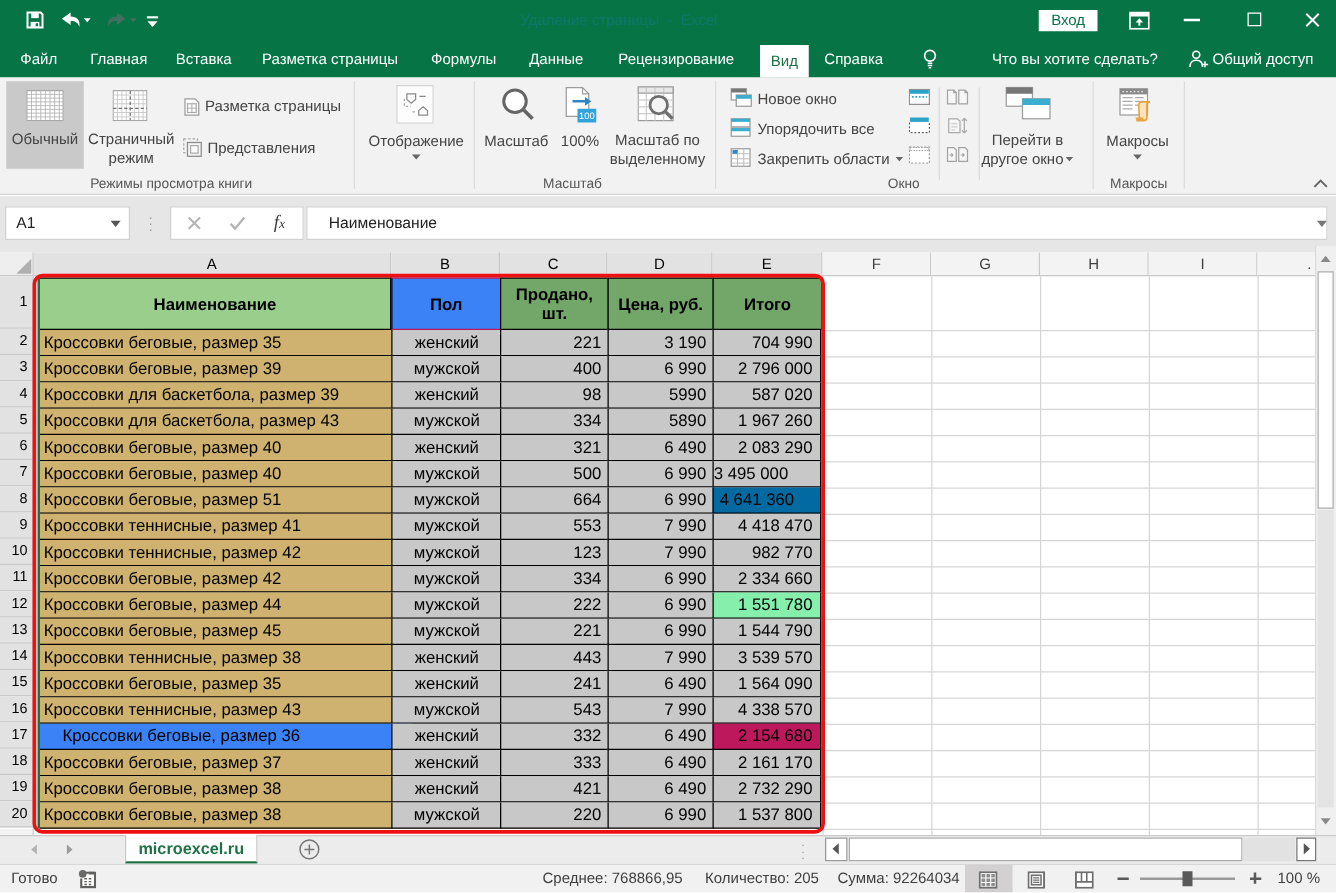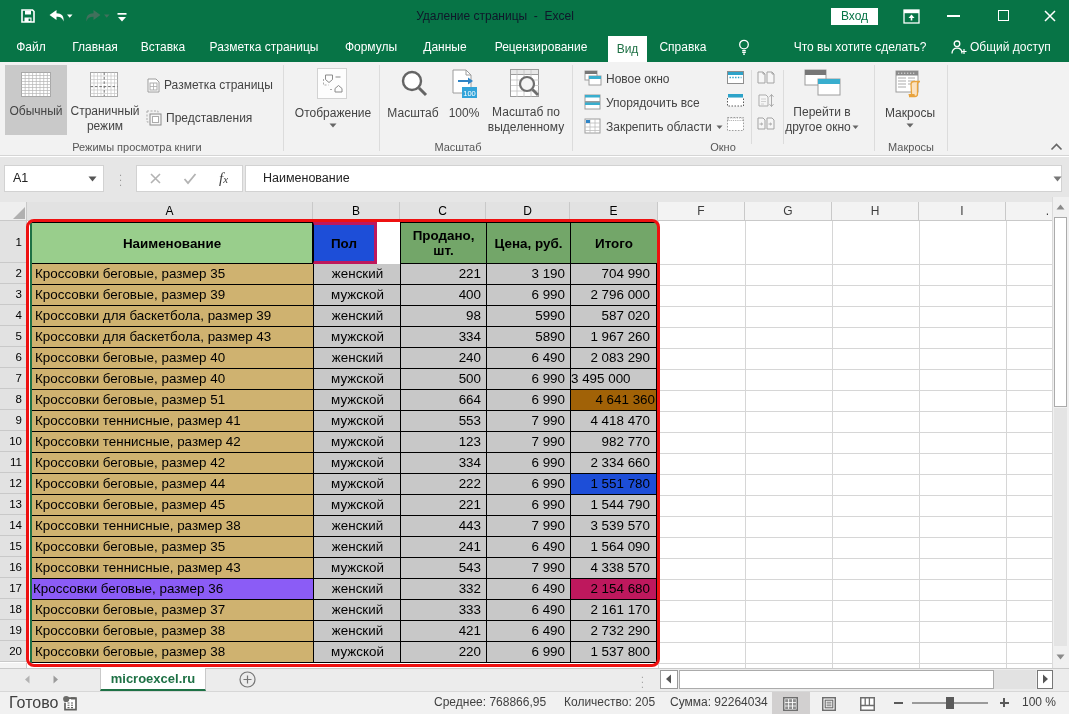--- a/index.html
+++ b/index.html
@@ -35,21 +35,21 @@
 <path d="M20 5.5 h5.5 l-2.75 3.2 z" fill="#fff"></path>
 </svg>
     <svg class="ic" style="left:83px;top:9px" width="28" height="15" viewBox="0 0 28 15">
 <path d="M10.5 1 L17.5 6 L10.5 11 V7.8 C6.5 7.8 4.5 9.2 3.5 12.5 C2.7 7 5.5 4.2 10.5 4.2 Z" fill="#41705C"></path>
 <path d="M21 5.5 h5.5 l-2.75 3.2 z" fill="#41705C"></path>
 </svg>
     <svg class="ic" style="left:116px;top:11px" width="12" height="12" viewBox="0 0 12 12">
 <rect x="1.5" y="2" width="9" height="1.7" fill="#fff"></rect>
 <path d="M2 6 h8 l-4 4.5 z" fill="#fff"></path>
 </svg>
-    <div class="abs" style="left:0;top:0;width:990px;height:32px;text-align:center;line-height:32px;color:#0f172a;font-size:12px">Удаление страницы &nbsp;-&nbsp; Excel</div>
+    <div class="abs" style="left:0;top:0;width:990px;height:32px;text-align:center;line-height:32px;color:#0f766e;font-size:12px">Удаление страницы &nbsp;-&nbsp; Excel</div>
     <div class="abs" style="left:831px;top:8px;width:47px;height:17px;background:#fff;color:#077446;font-size:12px;text-align:center;line-height:17px">Вход</div>
     <svg class="ic" style="left:903px;top:9px" width="17" height="15" viewBox="0 0 17 15">
 <rect x="1" y="1" width="15" height="13" fill="none" stroke="#fff" stroke-width="1.3"></rect>
 <rect x="1" y="1" width="15" height="3.2" fill="#fff"></rect>
 <path d="M8.5 5.5 l3 3.5 h-6 z" fill="#fff"></path>
 <rect x="7.7" y="7.5" width="1.6" height="4" fill="#fff"></rect>
 </svg>
     <div class="abs" style="left:947px;top:15px;width:13px;height:1.6px;background:#fff"></div>
     <div class="abs" style="left:998px;top:10px;width:11px;height:11px;border:1.4px solid #fff"></div>
     <svg class="ic" style="left:1043px;top:9px" width="14" height="14" viewBox="0 0 14 14">
@@ -302,21 +302,21 @@
     <div class="rowh" style="top:515px;height:21px;line-height:21px">14</div>
     <div class="rowh" style="top:536px;height:21px;line-height:21px">15</div>
     <div class="rowh" style="top:557px;height:21px;line-height:21px">16</div>
     <div class="rowh" style="top:578px;height:21px;line-height:21px">17</div>
     <div class="rowh" style="top:599px;height:21px;line-height:21px">18</div>
     <div class="rowh" style="top:620px;height:21px;line-height:21px">19</div>
     <div class="rowh" style="top:641px;height:21px;line-height:21px">20</div>
     <div class="abs" style="left:0;top:663px;width:27px;height:5px;background:#F3F3F3;border-right:1px solid #C9C9C9"></div>
     <div class="abs" style="left:30px;top:222px;width:627px;height:441px;border-left:2px solid #1E7145"></div>
     <div class="abs" style="left:32px;top:222px;width:281px;height:42px;background:#99CE8C;border:1px solid #000;border-left:none;display:flex;align-items:center;justify-content:center;text-align:center;font-size:13.4px;font-weight:bold;color:#000;line-height:15px">Наименование</div>
-    <div class="abs" style="left:313px;top:222px;width:64px;height:42px;background:#1d4ed8;border:3px solid #be185d;border-left:1px solid #000;display:flex;align-items:center;justify-content:center;text-align:center;font-size:13.4px;font-weight:bold;color:#000;line-height:15px">Пол</div>
+    <div class="abs" style="left:313px;top:222px;width:88px;height:42px;background:#3b82f6;border:1px solid #be185d;border-left:1px solid #000;display:flex;align-items:center;justify-content:center;text-align:center;font-size:13.4px;font-weight:bold;color:#000;line-height:15px">Пол</div>
     <div class="abs" style="left:400px;top:222px;width:87px;height:42px;background:#73A669;border:1px solid #000;border-left:1px solid #000;display:flex;align-items:center;justify-content:center;text-align:center;font-size:13.4px;font-weight:bold;color:#000;line-height:15px">Продано,<br>шт.</div>
     <div class="abs" style="left:486px;top:222px;width:85px;height:42px;background:#73A669;border:1px solid #000;border-left:1px solid #000;display:flex;align-items:center;justify-content:center;text-align:center;font-size:13.4px;font-weight:bold;color:#000;line-height:15px">Цена, руб.</div>
     <div class="abs" style="left:570px;top:222px;width:88px;height:42px;background:#73A669;border:1px solid #000;border-left:1px solid #000;display:flex;align-items:center;justify-content:center;text-align:center;font-size:13.4px;font-weight:bold;color:#000;line-height:15px">Итого</div>
     <div class="cell" style="left:32px;top:264px;width:281px;height:21px;background:#CFB270;border-bottom:1px solid #000;line-height:20px;padding-left:3px">Кроссовки беговые, размер 35</div>
     <div class="cell" style="left:313px;top:264px;width:88px;height:21px;background:#C8C8C8;border-bottom:1px solid #000;border-left:1px solid #000;line-height:20px;text-align:center">женский</div>
     <div class="cell" style="left:400px;top:264px;width:87px;height:21px;background:#C8C8C8;border-bottom:1px solid #000;border-left:1px solid #000;line-height:20px;text-align:right;padding-right:6px">221</div>
     <div class="cell" style="left:486px;top:264px;width:85px;height:21px;background:#C8C8C8;border-bottom:1px solid #000;border-left:1px solid #000;line-height:20px;text-align:right;padding-right:6px">3 190</div>
     <div class="cell" style="left:570px;top:264px;width:87px;height:21px;background:#C8C8C8;border-bottom:1px solid #000;border-left:1px solid #000;border-right:1px solid #000;line-height:20px;text-align:right;padding-right:6px">704 990</div>
     <div class="cell" style="left:32px;top:285px;width:281px;height:21px;background:#CFB270;border-bottom:1px solid #000;line-height:20px;padding-left:3px">Кроссовки беговые, размер 39</div>
     <div class="cell" style="left:313px;top:285px;width:88px;height:21px;background:#C8C8C8;border-bottom:1px solid #000;border-left:1px solid #000;line-height:20px;text-align:center">мужской</div>
@@ -328,74 +328,74 @@
     <div class="cell" style="left:400px;top:306px;width:87px;height:21px;background:#C8C8C8;border-bottom:1px solid #000;border-left:1px solid #000;line-height:20px;text-align:right;padding-right:6px">98</div>
     <div class="cell" style="left:486px;top:306px;width:85px;height:21px;background:#C8C8C8;border-bottom:1px solid #000;border-left:1px solid #000;line-height:20px;text-align:right;padding-right:6px">5990</div>
     <div class="cell" style="left:570px;top:306px;width:87px;height:21px;background:#C8C8C8;border-bottom:1px solid #000;border-left:1px solid #000;border-right:1px solid #000;line-height:20px;text-align:right;padding-right:6px">587 020</div>
     <div class="cell" style="left:32px;top:327px;width:281px;height:21px;background:#CFB270;border-bottom:1px solid #000;line-height:20px;padding-left:3px">Кроссовки для баскетбола, размер 43</div>
     <div class="cell" style="left:313px;top:327px;width:88px;height:21px;background:#C8C8C8;border-bottom:1px solid #000;border-left:1px solid #000;line-height:20px;text-align:center">мужской</div>
     <div class="cell" style="left:400px;top:327px;width:87px;height:21px;background:#C8C8C8;border-bottom:1px solid #000;border-left:1px solid #000;line-height:20px;text-align:right;padding-right:6px">334</div>
     <div class="cell" style="left:486px;top:327px;width:85px;height:21px;background:#C8C8C8;border-bottom:1px solid #000;border-left:1px solid #000;line-height:20px;text-align:right;padding-right:6px">5890</div>
     <div class="cell" style="left:570px;top:327px;width:87px;height:21px;background:#C8C8C8;border-bottom:1px solid #000;border-left:1px solid #000;border-right:1px solid #000;line-height:20px;text-align:right;padding-right:6px">1 967 260</div>
     <div class="cell" style="left:32px;top:348px;width:281px;height:21px;background:#CFB270;border-bottom:1px solid #000;line-height:20px;padding-left:3px">Кроссовки беговые, размер 40</div>
     <div class="cell" style="left:313px;top:348px;width:88px;height:21px;background:#C8C8C8;border-bottom:1px solid #000;border-left:1px solid #000;line-height:20px;text-align:center">женский</div>
-    <div class="cell" style="left:400px;top:348px;width:87px;height:21px;background:#C8C8C8;border-bottom:1px solid #000;border-left:1px solid #000;line-height:20px;text-align:right;padding-right:6px">240</div>
+    <div class="cell" style="left:400px;top:348px;width:87px;height:21px;background:#C8C8C8;border-bottom:1px solid #000;border-left:1px solid #000;line-height:20px;text-align:right;padding-right:6px">321</div>
     <div class="cell" style="left:486px;top:348px;width:85px;height:21px;background:#C8C8C8;border-bottom:1px solid #000;border-left:1px solid #000;line-height:20px;text-align:right;padding-right:6px">6 490</div>
     <div class="cell" style="left:570px;top:348px;width:87px;height:21px;background:#C8C8C8;border-bottom:1px solid #000;border-left:1px solid #000;border-right:1px solid #000;line-height:20px;text-align:right;padding-right:6px">2 083 290</div>
     <div class="cell" style="left:32px;top:369px;width:281px;height:21px;background:#CFB270;border-bottom:1px solid #000;line-height:20px;padding-left:3px">Кроссовки беговые, размер 40</div>
     <div class="cell" style="left:313px;top:369px;width:88px;height:21px;background:#C8C8C8;border-bottom:1px solid #000;border-left:1px solid #000;line-height:20px;text-align:center">мужской</div>
     <div class="cell" style="left:400px;top:369px;width:87px;height:21px;background:#C8C8C8;border-bottom:1px solid #000;border-left:1px solid #000;line-height:20px;text-align:right;padding-right:6px">500</div>
     <div class="cell" style="left:486px;top:369px;width:85px;height:21px;background:#C8C8C8;border-bottom:1px solid #000;border-left:1px solid #000;line-height:20px;text-align:right;padding-right:6px">6 990</div>
     <div class="cell" style="left:570px;top:369px;width:87px;height:21px;background:#C8C8C8;border-bottom:1px solid #000;border-left:1px solid #000;border-right:1px solid #000;line-height:20px;padding-right:6px">3 495 000</div>
     <div class="cell" style="left:32px;top:390px;width:281px;height:21px;background:#CFB270;border-bottom:1px solid #000;line-height:20px;padding-left:3px">Кроссовки беговые, размер 51</div>
     <div class="cell" style="left:313px;top:390px;width:88px;height:21px;background:#C8C8C8;border-bottom:1px solid #000;border-left:1px solid #000;line-height:20px;text-align:center">мужской</div>
     <div class="cell" style="left:400px;top:390px;width:87px;height:21px;background:#C8C8C8;border-bottom:1px solid #000;border-left:1px solid #000;line-height:20px;text-align:right;padding-right:6px">664</div>
     <div class="cell" style="left:486px;top:390px;width:85px;height:21px;background:#C8C8C8;border-bottom:1px solid #000;border-left:1px solid #000;line-height:20px;text-align:right;padding-right:6px">6 990</div>
-    <div class="cell" style="left:570px;top:390px;width:87px;height:21px;background:#a16207;border-bottom:1px solid #000;border-left:1px solid #000;border-right:1px solid #000;line-height:20px;text-align:right;padding-right:1px">4 641 360</div>
+    <div class="cell" style="left:570px;top:390px;width:87px;height:21px;background:#0369a1;border-bottom:1px solid #000;border-left:1px solid #000;border-right:1px solid #000;line-height:20px;text-align:center;padding-right:16px">4 641 360</div>
     <div class="cell" style="left:32px;top:411px;width:281px;height:21px;background:#CFB270;border-bottom:1px solid #000;line-height:20px;padding-left:3px">Кроссовки теннисные, размер 41</div>
     <div class="cell" style="left:313px;top:411px;width:88px;height:21px;background:#C8C8C8;border-bottom:1px solid #000;border-left:1px solid #000;line-height:20px;text-align:center">мужской</div>
     <div class="cell" style="left:400px;top:411px;width:87px;height:21px;background:#C8C8C8;border-bottom:1px solid #000;border-left:1px solid #000;line-height:20px;text-align:right;padding-right:6px">553</div>
     <div class="cell" style="left:486px;top:411px;width:85px;height:21px;background:#C8C8C8;border-bottom:1px solid #000;border-left:1px solid #000;line-height:20px;text-align:right;padding-right:6px">7 990</div>
     <div class="cell" style="left:570px;top:411px;width:87px;height:21px;background:#C8C8C8;border-bottom:1px solid #000;border-left:1px solid #000;border-right:1px solid #000;line-height:20px;text-align:right;padding-right:6px">4 418 470</div>
     <div class="cell" style="left:32px;top:432px;width:281px;height:21px;background:#CFB270;border-bottom:1px solid #000;line-height:20px;padding-left:3px">Кроссовки теннисные, размер 42</div>
     <div class="cell" style="left:313px;top:432px;width:88px;height:21px;background:#C8C8C8;border-bottom:1px solid #000;border-left:1px solid #000;line-height:20px;text-align:center">мужской</div>
     <div class="cell" style="left:400px;top:432px;width:87px;height:21px;background:#C8C8C8;border-bottom:1px solid #000;border-left:1px solid #000;line-height:20px;text-align:right;padding-right:6px">123</div>
     <div class="cell" style="left:486px;top:432px;width:85px;height:21px;background:#C8C8C8;border-bottom:1px solid #000;border-left:1px solid #000;line-height:20px;text-align:right;padding-right:6px">7 990</div>
     <div class="cell" style="left:570px;top:432px;width:87px;height:21px;background:#C8C8C8;border-bottom:1px solid #000;border-left:1px solid #000;border-right:1px solid #000;line-height:20px;text-align:right;padding-right:6px">982 770</div>
     <div class="cell" style="left:32px;top:453px;width:281px;height:21px;background:#CFB270;border-bottom:1px solid #000;line-height:20px;padding-left:3px">Кроссовки беговые, размер 42</div>
     <div class="cell" style="left:313px;top:453px;width:88px;height:21px;background:#C8C8C8;border-bottom:1px solid #000;border-left:1px solid #000;line-height:20px;text-align:center">мужской</div>
     <div class="cell" style="left:400px;top:453px;width:87px;height:21px;background:#C8C8C8;border-bottom:1px solid #000;border-left:1px solid #000;line-height:20px;text-align:right;padding-right:6px">334</div>
     <div class="cell" style="left:486px;top:453px;width:85px;height:21px;background:#C8C8C8;border-bottom:1px solid #000;border-left:1px solid #000;line-height:20px;text-align:right;padding-right:6px">6 990</div>
     <div class="cell" style="left:570px;top:453px;width:87px;height:21px;background:#C8C8C8;border-bottom:1px solid #000;border-left:1px solid #000;border-right:1px solid #000;line-height:20px;text-align:right;padding-right:6px">2 334 660</div>
     <div class="cell" style="left:32px;top:474px;width:281px;height:21px;background:#CFB270;border-bottom:1px solid #000;line-height:20px;padding-left:3px">Кроссовки беговые, размер 44</div>
     <div class="cell" style="left:313px;top:474px;width:88px;height:21px;background:#C8C8C8;border-bottom:1px solid #000;border-left:1px solid #000;line-height:20px;text-align:center">мужской</div>
     <div class="cell" style="left:400px;top:474px;width:87px;height:21px;background:#C8C8C8;border-bottom:1px solid #000;border-left:1px solid #000;line-height:20px;text-align:right;padding-right:6px">222</div>
     <div class="cell" style="left:486px;top:474px;width:85px;height:21px;background:#C8C8C8;border-bottom:1px solid #000;border-left:1px solid #000;line-height:20px;text-align:right;padding-right:6px">6 990</div>
-    <div class="cell" style="left:570px;top:474px;width:87px;height:21px;background:#1d4ed8;border-bottom:1px solid #000;border-left:1px solid #000;border-right:1px solid #000;line-height:20px;text-align:right;padding-right:6px">1 551 780</div>
+    <div class="cell" style="left:570px;top:474px;width:87px;height:21px;background:#86efac;border-bottom:1px solid #000;border-left:1px solid #000;border-right:1px solid #000;line-height:20px;text-align:right;padding-right:6px">1 551 780</div>
     <div class="cell" style="left:32px;top:495px;width:281px;height:21px;background:#CFB270;border-bottom:1px solid #000;line-height:20px;padding-left:3px">Кроссовки беговые, размер 45</div>
     <div class="cell" style="left:313px;top:495px;width:88px;height:21px;background:#C8C8C8;border-bottom:1px solid #000;border-left:1px solid #000;line-height:20px;text-align:center">мужской</div>
     <div class="cell" style="left:400px;top:495px;width:87px;height:21px;background:#C8C8C8;border-bottom:1px solid #000;border-left:1px solid #000;line-height:20px;text-align:right;padding-right:6px">221</div>
     <div class="cell" style="left:486px;top:495px;width:85px;height:21px;background:#C8C8C8;border-bottom:1px solid #000;border-left:1px solid #000;line-height:20px;text-align:right;padding-right:6px">6 990</div>
     <div class="cell" style="left:570px;top:495px;width:87px;height:21px;background:#C8C8C8;border-bottom:1px solid #000;border-left:1px solid #000;border-right:1px solid #000;line-height:20px;text-align:right;padding-right:6px">1 544 790</div>
     <div class="cell" style="left:32px;top:516px;width:281px;height:21px;background:#CFB270;border-bottom:1px solid #000;line-height:20px;padding-left:3px">Кроссовки теннисные, размер 38</div>
     <div class="cell" style="left:313px;top:516px;width:88px;height:21px;background:#C8C8C8;border-bottom:1px solid #000;border-left:1px solid #000;line-height:20px;text-align:center">женский</div>
     <div class="cell" style="left:400px;top:516px;width:87px;height:21px;background:#C8C8C8;border-bottom:1px solid #000;border-left:1px solid #000;line-height:20px;text-align:right;padding-right:6px">443</div>
     <div class="cell" style="left:486px;top:516px;width:85px;height:21px;background:#C8C8C8;border-bottom:1px solid #000;border-left:1px solid #000;line-height:20px;text-align:right;padding-right:6px">7 990</div>
     <div class="cell" style="left:570px;top:516px;width:87px;height:21px;background:#C8C8C8;border-bottom:1px solid #000;border-left:1px solid #000;border-right:1px solid #000;line-height:20px;text-align:right;padding-right:6px">3 539 570</div>
     <div class="cell" style="left:32px;top:537px;width:281px;height:21px;background:#CFB270;border-bottom:1px solid #000;line-height:20px;padding-left:3px">Кроссовки беговые, размер 35</div>
     <div class="cell" style="left:313px;top:537px;width:88px;height:21px;background:#C8C8C8;border-bottom:1px solid #000;border-left:1px solid #000;line-height:20px;text-align:center">женский</div>
     <div class="cell" style="left:400px;top:537px;width:87px;height:21px;background:#C8C8C8;border-bottom:1px solid #000;border-left:1px solid #000;line-height:20px;text-align:right;padding-right:6px">241</div>
     <div class="cell" style="left:486px;top:537px;width:85px;height:21px;background:#C8C8C8;border-bottom:1px solid #000;border-left:1px solid #000;line-height:20px;text-align:right;padding-right:6px">6 490</div>
     <div class="cell" style="left:570px;top:537px;width:87px;height:21px;background:#C8C8C8;border-bottom:1px solid #000;border-left:1px solid #000;border-right:1px solid #000;line-height:20px;text-align:right;padding-right:6px">1 564 090</div>
     <div class="cell" style="left:32px;top:558px;width:281px;height:21px;background:#CFB270;border-bottom:1px solid #000;line-height:20px;padding-left:3px">Кроссовки теннисные, размер 43</div>
     <div class="cell" style="left:313px;top:558px;width:88px;height:21px;background:#C8C8C8;border-bottom:1px solid #000;border-left:1px solid #000;line-height:20px;text-align:center">мужской</div>
     <div class="cell" style="left:400px;top:558px;width:87px;height:21px;background:#C8C8C8;border-bottom:1px solid #000;border-left:1px solid #000;line-height:20px;text-align:right;padding-right:6px">543</div>
     <div class="cell" style="left:486px;top:558px;width:85px;height:21px;background:#C8C8C8;border-bottom:1px solid #000;border-left:1px solid #000;line-height:20px;text-align:right;padding-right:6px">7 990</div>
     <div class="cell" style="left:570px;top:558px;width:87px;height:21px;background:#C8C8C8;border-bottom:1px solid #000;border-left:1px solid #000;border-right:1px solid #000;line-height:20px;text-align:right;padding-right:6px">4 338 570</div>
-    <div class="cell" style="left:32px;top:579px;width:298px;height:21px;background:#8b5cf6;border-bottom:1px solid #000;line-height:20px;padding-left:1px">Кроссовки беговые, размер 36</div>
+    <div class="cell" style="left:32px;top:579px;width:298px;height:21px;background:#3b82f6;border-bottom:1px solid #000;line-height:20px;padding-left:18px">Кроссовки беговые, размер 36</div>
     <div class="cell" style="left:313px;top:579px;width:88px;height:21px;background:#C8C8C8;border-bottom:1px solid #000;border-left:1px solid #000;line-height:20px;text-align:center">женский</div>
     <div class="cell" style="left:400px;top:579px;width:87px;height:21px;background:#C8C8C8;border-bottom:1px solid #000;border-left:1px solid #000;line-height:20px;text-align:right;padding-right:6px">332</div>
     <div class="cell" style="left:486px;top:579px;width:85px;height:21px;background:#C8C8C8;border-bottom:1px solid #000;border-left:1px solid #000;line-height:20px;text-align:right;padding-right:6px">6 490</div>
     <div class="cell" style="left:570px;top:579px;width:87px;height:21px;background:#be185d;border-bottom:1px solid #000;border-left:1px solid #000;border-right:1px solid #000;line-height:20px;text-align:right;padding-right:6px">2 154 680</div>
     <div class="cell" style="left:32px;top:600px;width:281px;height:21px;background:#CFB270;border-bottom:1px solid #000;line-height:20px;padding-left:3px">Кроссовки беговые, размер 37</div>
     <div class="cell" style="left:313px;top:600px;width:88px;height:21px;background:#C8C8C8;border-bottom:1px solid #000;border-left:1px solid #000;line-height:20px;text-align:center">женский</div>
     <div class="cell" style="left:400px;top:600px;width:87px;height:21px;background:#C8C8C8;border-bottom:1px solid #000;border-left:1px solid #000;line-height:20px;text-align:right;padding-right:6px">333</div>
     <div class="cell" style="left:486px;top:600px;width:85px;height:21px;background:#C8C8C8;border-bottom:1px solid #000;border-left:1px solid #000;line-height:20px;text-align:right;padding-right:6px">6 490</div>
     <div class="cell" style="left:570px;top:600px;width:87px;height:21px;background:#C8C8C8;border-bottom:1px solid #000;border-left:1px solid #000;border-right:1px solid #000;line-height:20px;text-align:right;padding-right:6px">2 161 170</div>
     <div class="cell" style="left:32px;top:621px;width:281px;height:21px;background:#CFB270;border-bottom:1px solid #000;line-height:20px;padding-left:3px">Кроссовки беговые, размер 38</div>
@@ -435,21 +435,21 @@
     <svg class="ic" style="left:665px;top:674px" width="7" height="10" viewBox="0 0 7 10">
       <path d="M6 0.5 L1 5 L6 9.5 Z" fill="#555"></path>
     </svg>
     <div class="abs" style="left:679px;top:670px;width:315px;height:19px;background:#fff;border:1px solid #ABABAB"></div>
     <div class="abs" style="left:994px;top:670px;width:42px;height:19px;background:#E2E2E2"></div>
     <div class="abs" style="left:1037px;top:670px;width:16px;height:19px;background:#fff;border:1px solid #777"></div>
     <svg class="ic" style="left:1042px;top:674px" width="7" height="10" viewBox="0 0 7 10">
       <path d="M1 0.5 L6 5 L1 9.5 Z" fill="#555"></path>
     </svg>
     <div class="abs" style="left:0;top:691px;width:1069px;height:23px;background:#F1F1F1;border-top:1px solid #D7D7D7"></div>
-    <div class="abs" style="left:9px;top:691px;height:23px;line-height:23px;font-size:16px;color:#3F3F3F">Готово</div>
+    <div class="abs" style="left:9px;top:691px;height:23px;line-height:23px;font-size:12px;color:#3F3F3F">Готово</div>
     <svg class="ic" style="left:62px;top:695px" width="15" height="16" viewBox="0 0 15 16">
       <path d="M6 3.2 h8 v11.5 h-11 v-7" fill="#fff" stroke="#60605E" stroke-width="1.7"></path>
       <circle cx="4.2" cy="4" r="3.1" fill="#6B6B69"></circle>
       <path d="M9 3.4 h4.5" stroke="#60605E" stroke-width="2.2"></path>
       <path d="M5.5 8 h2 M9 8 h2 M5.5 10.3 h2 M9 10.3 h2 M5.5 12.6 h2 M9 12.6 h2" stroke="#60605E" stroke-width="1.1"></path>
     </svg>
     <div class="abs" style="left:434px;top:691px;height:23px;line-height:23px;font-size:12px;color:#3F3F3F">Среднее: 768866,95</div>
     <div class="abs" style="left:564px;top:691px;height:23px;line-height:23px;font-size:12px;color:#3F3F3F">Количество: 205</div>
     <div class="abs" style="left:670px;top:691px;height:23px;line-height:23px;font-size:12px;color:#3F3F3F">Сумма: 92264034</div>
     <div class="abs" style="left:772px;top:692px;width:38px;height:22px;background:#D2D0D0"></div>

